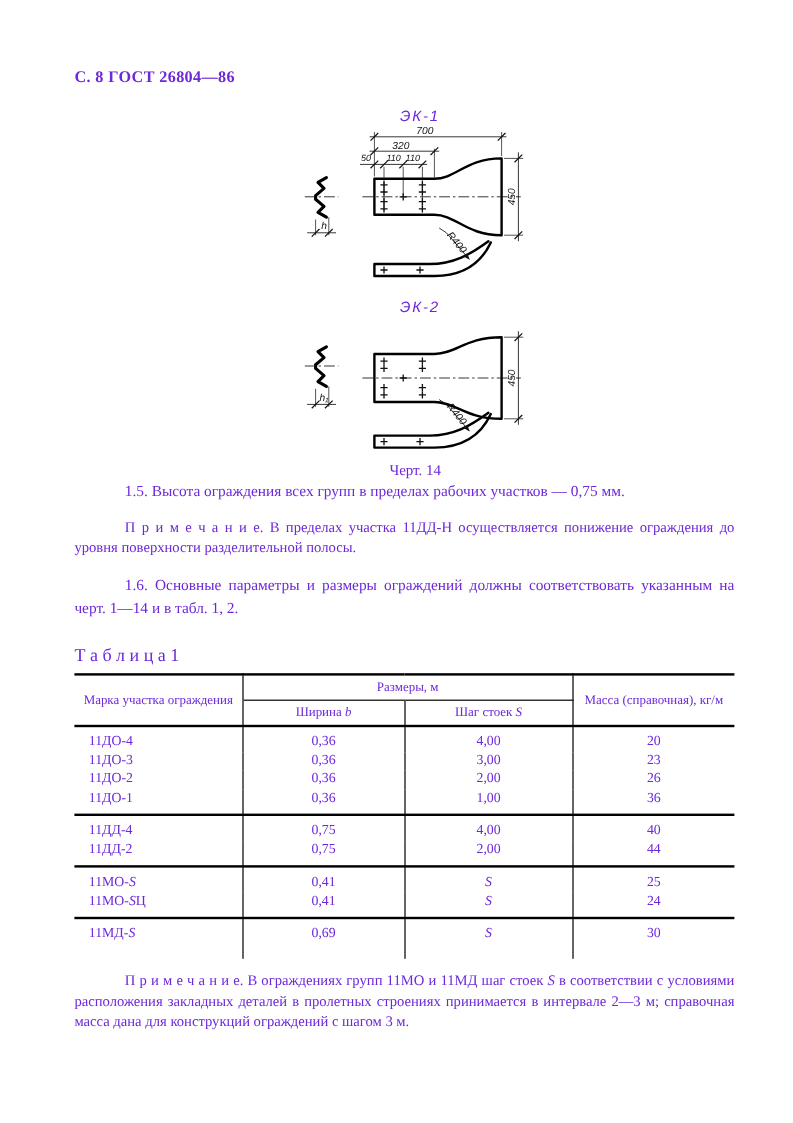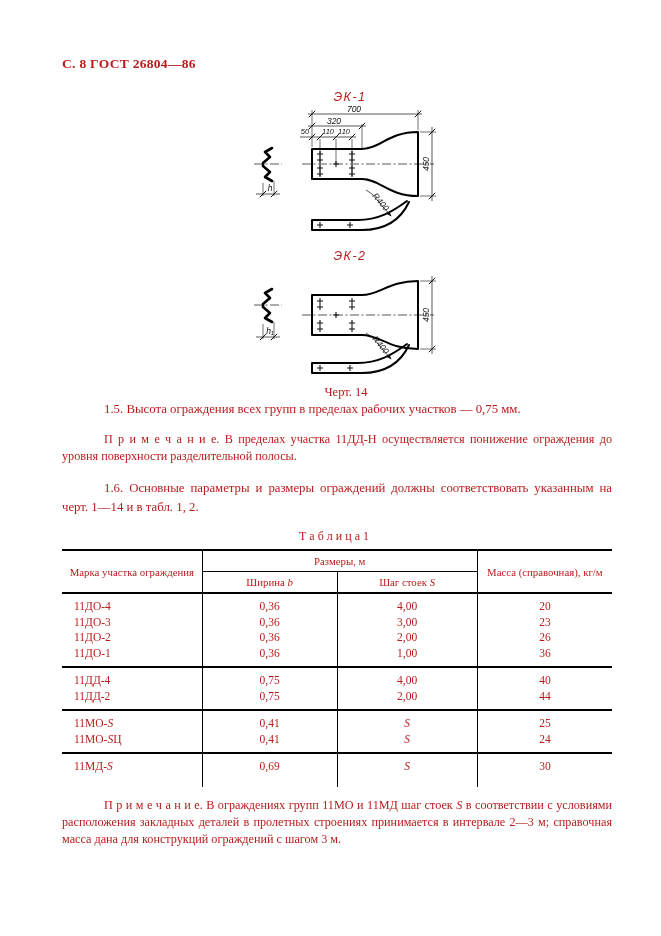--- a/index.html
+++ b/index.html
@@ -1,38 +1,38 @@
 <!DOCTYPE html>
 <html><head>
 <meta charset="utf-8">
 <style>
   html,body{margin:0;padding:0;background:#fff;}
   #page{
     position:relative;
     width:661px;height:936px;
     background:#ffffff;
     font-family:"Liberation Serif",serif;
-    color:#b91c1c;
+    color:#6d28d9;
     overflow:hidden;
     box-sizing:border-box;
     padding:56px 49px 0 62px;
   }
   .hdr{font-weight:bold;font-size:13.5px;letter-spacing:.3px;}
   .title{font-weight:bold;font-size:12.5px;text-align:center;margin-top:22px;margin-left:24px;letter-spacing:.4px;}
   .dwg-label{font-style:italic;font-size:12.5px;text-align:center;margin-left:26px;letter-spacing:1.5px;
     font-family:"Liberation Sans",sans-serif;}
   .dwg-wrap{text-align:center;margin-left:26px;line-height:0;}
   .fig-caption{font-size:12.5px;text-align:center;margin-left:18px;margin-top:4px;}
   .para{font-size:12.8px;line-height:19px;text-align:justify;}
   .para .indent{display:inline-block;width:42px;}
   .note{font-size:12.2px;line-height:17px;text-align:justify;margin-top:12px;}
   .note .indent{display:inline-block;width:42px;}
   .note .nlabel{letter-spacing:0;}
   i{font-style:italic;}
-  .tbl-caption{font-size:12px;text-align:center;margin-top:12px;padding-right:6px;}
+  .tbl-caption{font-size:15px;text-align:left;margin-top:22px;padding-right:6px;}
   table{border-collapse:collapse;width:100%;margin-top:5px;table-layout:fixed;}
   table{border-top:2.5px solid #000;}
   thead{border-bottom:2.5px solid #000;}
   tbody{border-top:2.5px solid #000;}
   th{font-weight:normal;font-size:10.8px;text-align:center;vertical-align:middle;padding:3px 0;line-height:14px;}
   th.sub{border-top:1.2px solid #000;}
   td{font-size:11.5px;padding:0px 6px;text-align:center;line-height:15.5px;vertical-align:top;}
   td.c1{text-align:left;padding-left:12px;}
   .c2,.c3,.c4{border-left:1.2px solid #000;}
   tbody tr:first-child td{padding-top:5px;}

